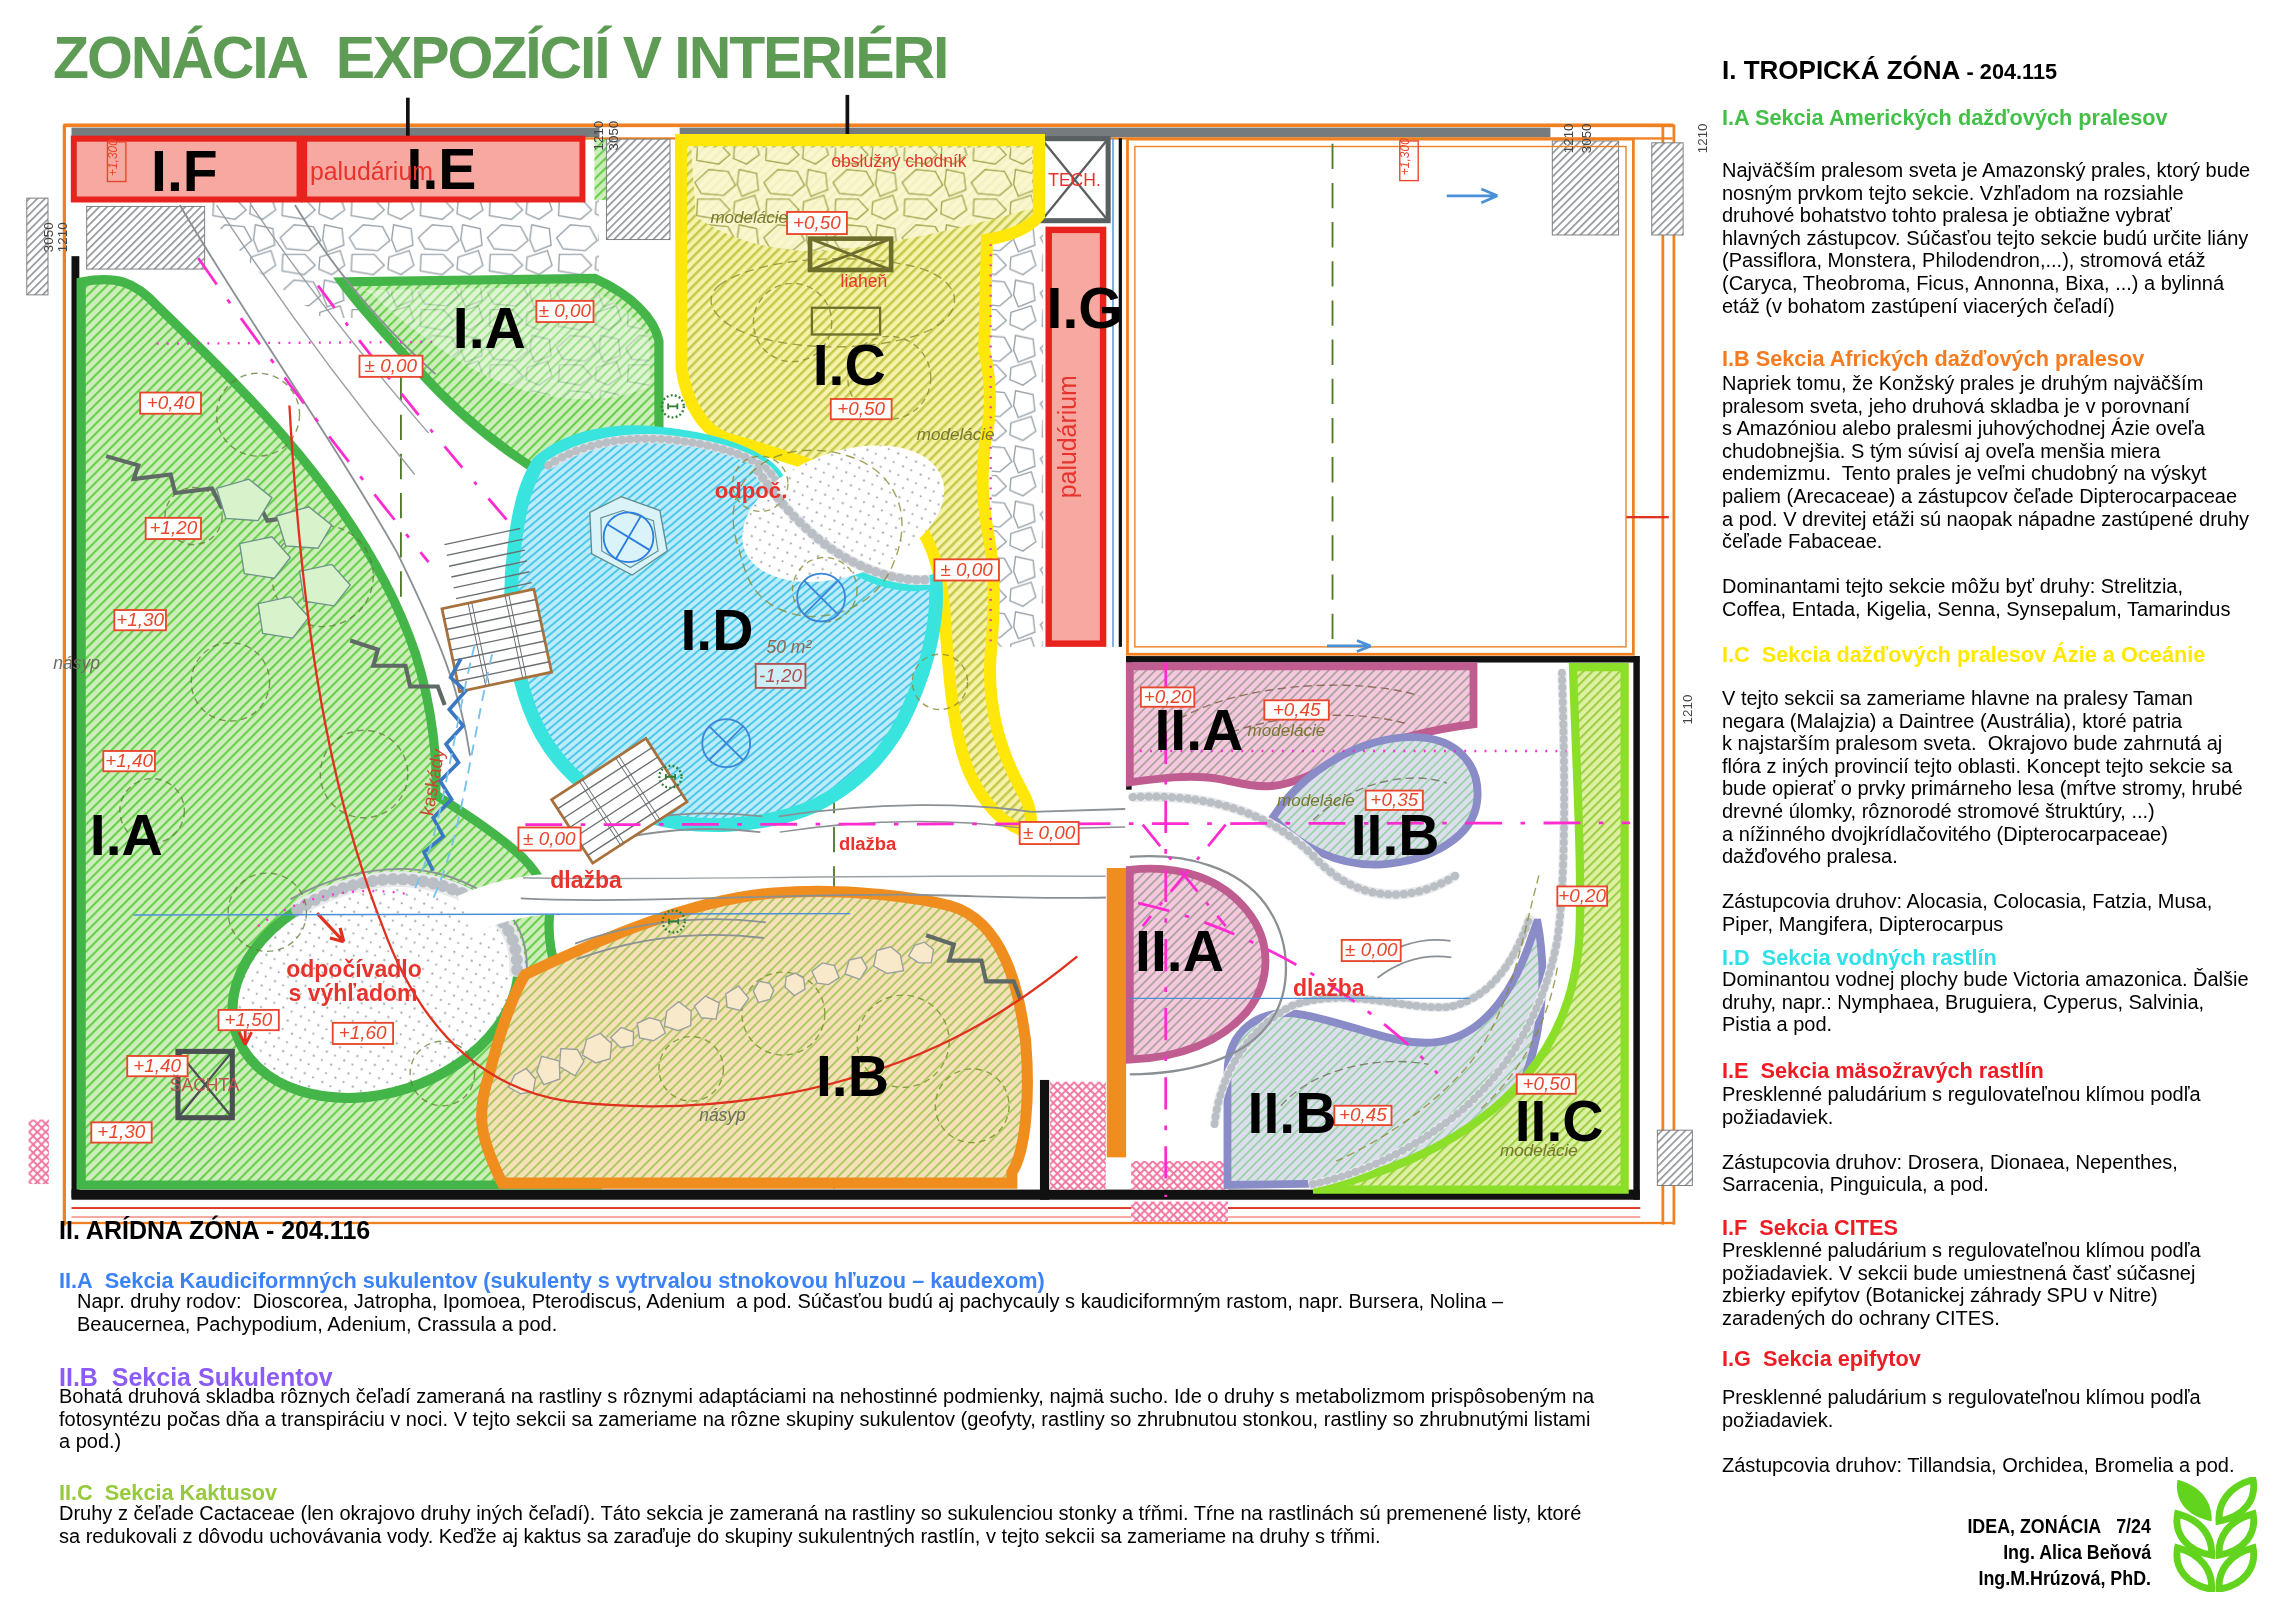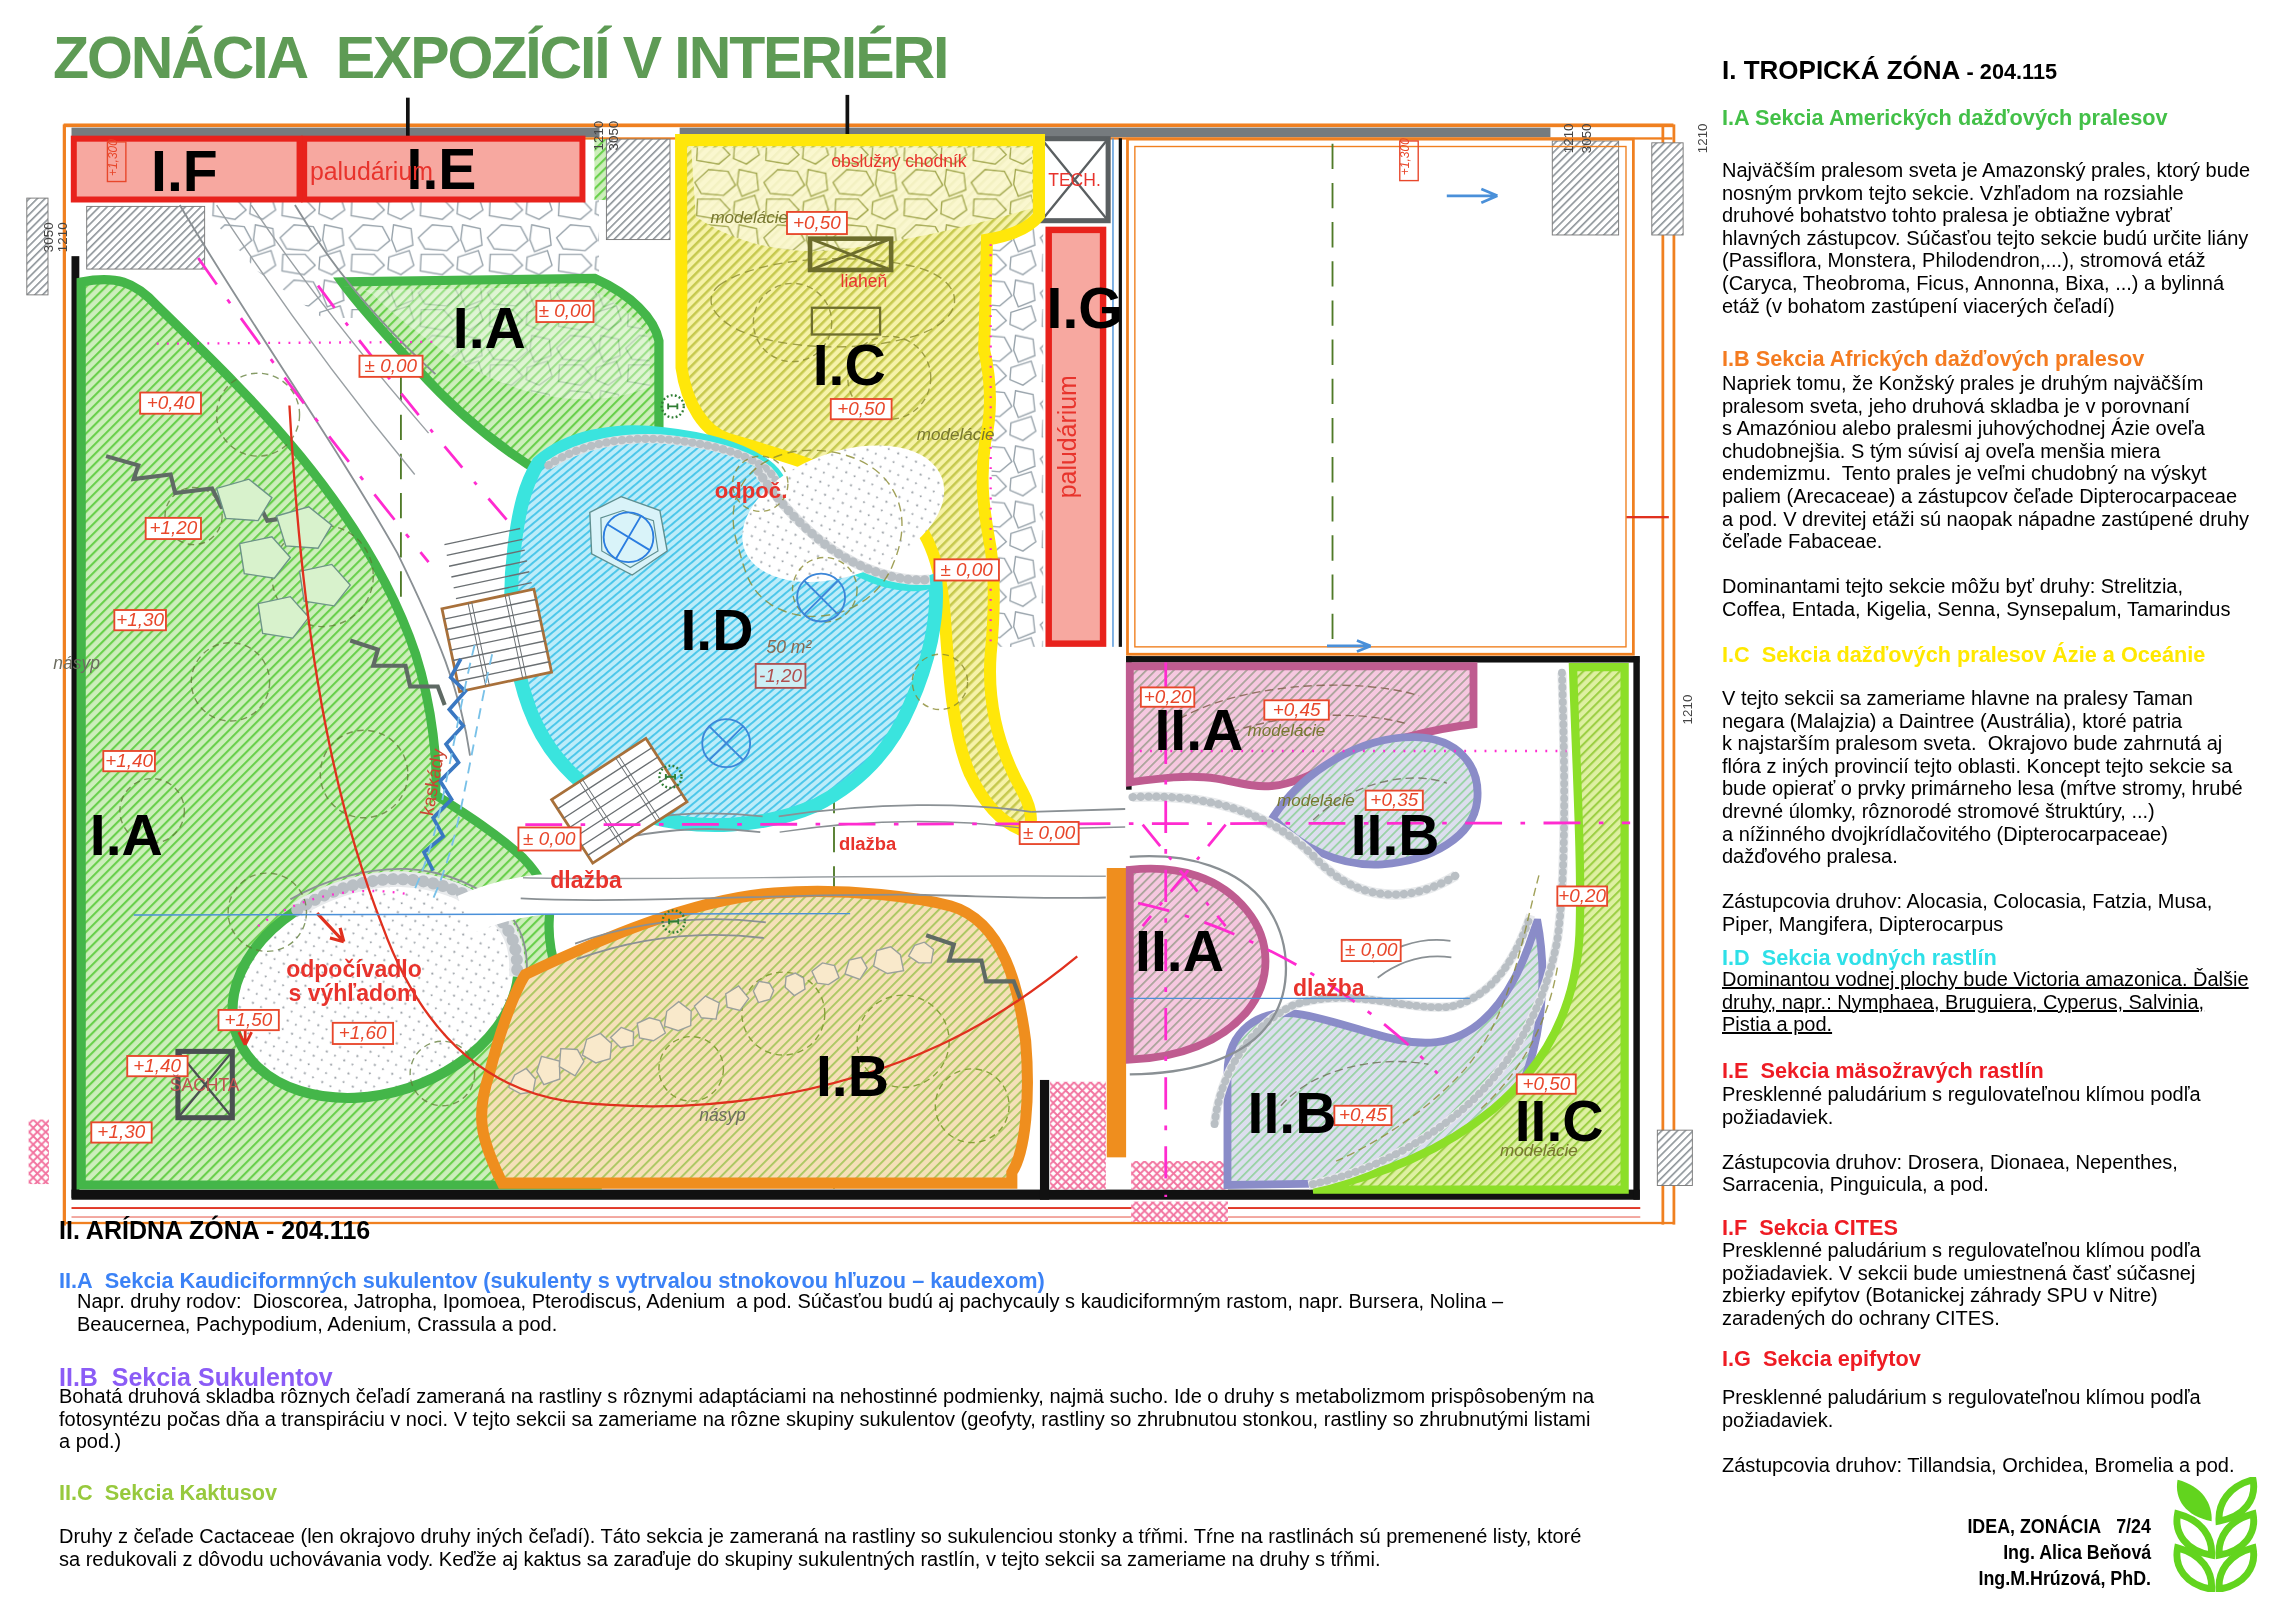--- a/index.html
+++ b/index.html
@@ -669,21 +669,21 @@
 <div class="t hd" style="left:1722px;top:346px;font-size:21.7px;color:#f47b20;">I.B Sekcia Afrických dažďových pralesov</div>
 
 <div class="t body" style="left:1722px;top:372px;">Napriek tomu, že Konžský prales je druhým najväčším<br>pralesom sveta, jeho druhová skladba je v porovnaní<br>s Amazóniou alebo pralesmi juhovýchodnej Ázie oveľa<br>chudobnejšia. S tým súvisí aj oveľa menšia miera<br>endemizmu.&nbsp; Tento prales je veľmi chudobný na výskyt<br>paliem (Arecaceae) a zástupcov čeľade Dipterocarpaceae<br>a pod. V drevitej etáži sú naopak nápadne zastúpené druhy<br>čeľade Fabaceae.<br><br>Dominantami tejto sekcie môžu byť druhy: Strelitzia,<br>Coffea, Entada, Kigelia, Senna, Synsepalum, Tamarindus</div>
 
 <div class="t hd" style="left:1722px;top:642px;font-size:21.7px;color:#ffe800;">I.C&nbsp; Sekcia dažďových pralesov Ázie a Oceánie</div>
 
 <div class="t body" style="left:1722px;top:687px;">V tejto sekcii sa zameriame hlavne na pralesy Taman<br>negara (Malajzia) a Daintree (Austrália), ktoré patria<br>k najstarším pralesom sveta.&nbsp; Okrajovo bude zahrnutá aj<br>flóra z iných provincií tejto oblasti. Koncept tejto sekcie sa<br>bude opierať o prvky primárneho lesa (mŕtve stromy, hrubé<br>drevné úlomky, rôznorodé stromové štruktúry, ...)<br>a nížinného dvojkrídlačovitého (Dipterocarpaceae)<br>dažďového pralesa.<br><br>Zástupcovia druhov: Alocasia, Colocasia, Fatzia, Musa,<br>Piper, Mangifera, Dipterocarpus</div>
 
 <div class="t hd" style="left:1722px;top:945px;font-size:21.7px;color:#2fe0e8;">I.D&nbsp; Sekcia vodných rastlín</div>
 
-<div class="t body" style="left:1722px;top:968px;text-decoration:underline;">Dominantou vodnej plochy bude Victoria amazonica. Ďalšie<br>druhy, napr.: Nymphaea, Bruguiera, Cyperus, Salvinia,<br>Pistia a pod.</div>
+<div class="t body" style="left:1722px;top:968px;">Dominantou vodnej plochy bude Victoria amazonica. Ďalšie<br>druhy, napr.: Nymphaea, Bruguiera, Cyperus, Salvinia,<br>Pistia a pod.</div>
 
 <div class="t hd" style="left:1722px;top:1058px;font-size:21.7px;color:#ee1c24;">I.E&nbsp; Sekcia mäsožravých rastlín</div>
 
 <div class="t body" style="left:1722px;top:1083px;">Presklenné paludárium s regulovateľnou klímou podľa<br>požiadaviek.<br><br>Zástupcovia druhov: Drosera, Dionaea, Nepenthes,<br>Sarracenia, Pinguicula, a pod.</div>
 
 <div class="t hd" style="left:1722px;top:1215px;font-size:21.7px;color:#ee1c24;">I.F&nbsp; Sekcia CITES</div>
 
 <div class="t body" style="left:1722px;top:1239px;">Presklenné paludárium s regulovateľnou klímou podľa<br>požiadaviek. V sekcii bude umiestnená časť súčasnej<br>zbierky epifytov (Botanickej záhrady SPU v Nitre)<br>zaradených do ochrany CITES.</div>
 
 <div class="t hd" style="left:1722px;top:1346px;font-size:21.7px;color:#ee1c24;">I.G&nbsp; Sekcia epifytov</div>
@@ -695,21 +695,21 @@
 <div class="t hd" style="left:59px;top:1268px;font-size:21.7px;color:#3b82f6;">II.A&nbsp; Sekcia Kaudiciformných sukulentov (sukulenty s vytrvalou stnokovou hľuzou – kaudexom)</div>
 
 <div class="t body" style="left:59px;top:1290px;margin-left:18px;">Napr. druhy rodov:&nbsp; Dioscorea, Jatropha, Ipomoea, Pterodiscus, Adenium&nbsp; a pod. Súčasťou budú aj pachycauly s kaudiciformným rastom, napr. Bursera, Nolina –<br>Beaucernea, Pachypodium, Adenium, Crassula a pod.</div>
 
 <div class="t hd" style="left:59px;top:1363px;font-size:25px;color:#8b5cf6;">II.B&nbsp; Sekcia Sukulentov</div>
 
 <div class="t body" style="left:59px;top:1385px;">Bohatá druhová skladba rôznych čeľadí zameraná na rastliny s rôznymi adaptáciami na nehostinné podmienky, najmä sucho. Ide o druhy s metabolizmom prispôsobeným na<br>fotosyntézu počas dňa a transpiráciu v noci. V tejto sekcii sa zameriame na rôzne skupiny sukulentov (geofyty, rastliny so zhrubnutou stonkou, rastliny so zhrubnutými listami<br>a pod.)</div>
 
 <div class="t hd" style="left:59px;top:1480px;font-size:21.7px;color:#97c93d;">II.C&nbsp; Sekcia Kaktusov</div>
 
-<div class="t body" style="left:59px;top:1502px;margin-top:23px;">Druhy z čeľade Cactaceae (len okrajovo druhy iných čeľadí). Táto sekcia je zameraná na rastliny so sukulenciou stonky a tŕňmi. Tŕne na rastlinách sú premenené listy, ktoré<br>sa redukovali z dôvodu uchovávania vody. Keďže aj kaktus sa zaraďuje do skupiny sukulentných rastlín, v tejto sekcii sa zameriame na druhy s tŕňmi.</div>
+<div class="t body" style="left:59px;top:1502px;">Druhy z čeľade Cactaceae (len okrajovo druhy iných čeľadí). Táto sekcia je zameraná na rastliny so sukulenciou stonky a tŕňmi. Tŕne na rastlinách sú premenené listy, ktoré<br>sa redukovali z dôvodu uchovávania vody. Keďže aj kaktus sa zaraďuje do skupiny sukulentných rastlín, v tejto sekcii sa zameriame na druhy s tŕňmi.</div>
 
 <div class="t" style="right:133px;top:1514px;font-weight:bold;font-size:21px;transform:scaleX(0.85);transform-origin:right top;">IDEA, ZONÁCIA&nbsp;&nbsp; 7/24</div>
 
 <div class="t" style="right:133px;top:1540px;font-weight:bold;font-size:21px;transform:scaleX(0.85);transform-origin:right top;">Ing. Alica Beňová</div>
 
 <div class="t" style="right:133px;top:1566px;font-weight:bold;font-size:21px;transform:scaleX(0.85);transform-origin:right top;">Ing.M.Hrúzová, PhD.</div>
 
 <svg style="position:absolute;left:2171px;top:1477px;" width="90" height="115" viewBox="0 0 195 250">
 <defs>
 <path id="lf" d="M0,0 C-2,-38 20,-76 74,-90 C82,-48 56,-10 0,0 Z"></path>

